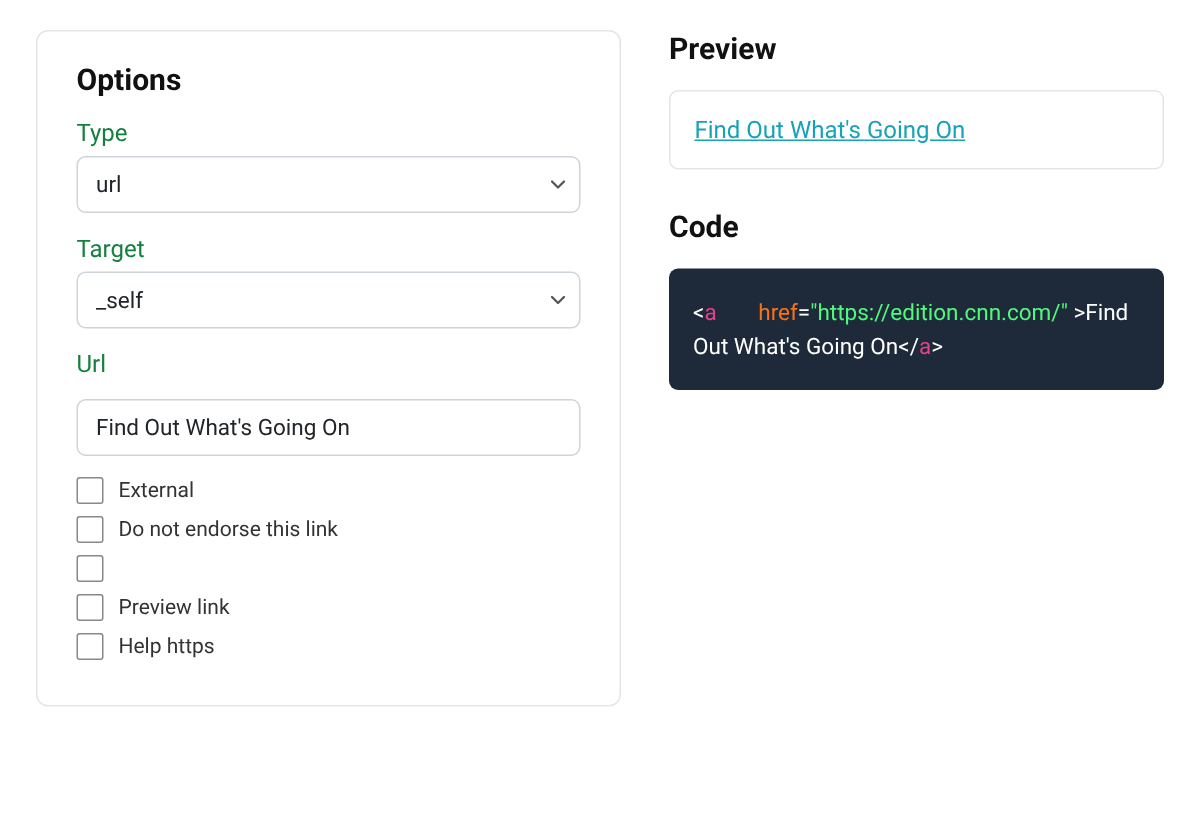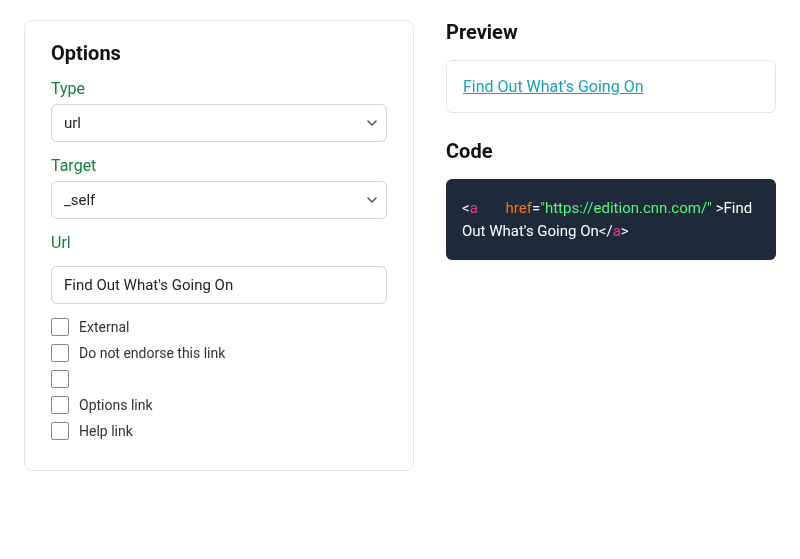--- a/index.html
+++ b/index.html
@@ -163,25 +163,25 @@
         </div>
         <div class="check-row">
           <div class="check-box"></div>
           <span class="check-label">Do not endorse this link</span>
         </div>
         <div class="check-row">
           <div class="check-box"></div>
         </div>
         <div class="check-row">
           <div class="check-box"></div>
-          <span class="check-label">Options link</span>
+          <span class="check-label">Preview link</span>
         </div>
         <div class="check-row">
           <div class="check-box"></div>
-          <span class="check-label">Help link</span>
+          <span class="check-label">Help https</span>
         </div>
       </div>
 
     </div>
   </div>
 
   <div class="right-col">
     <div class="section-title">Preview</div>
     <div class="preview-box">
       <a class="preview-link">Find Out What's Going On</a>

